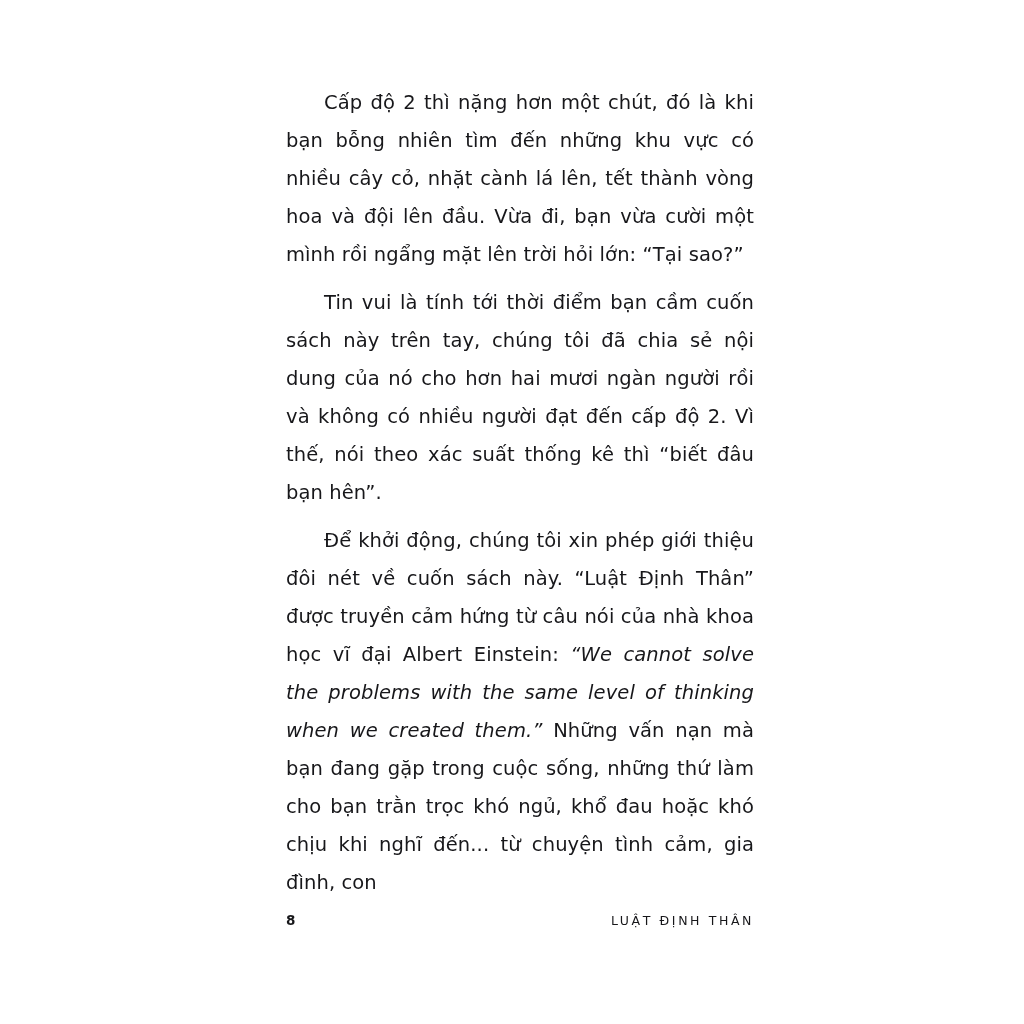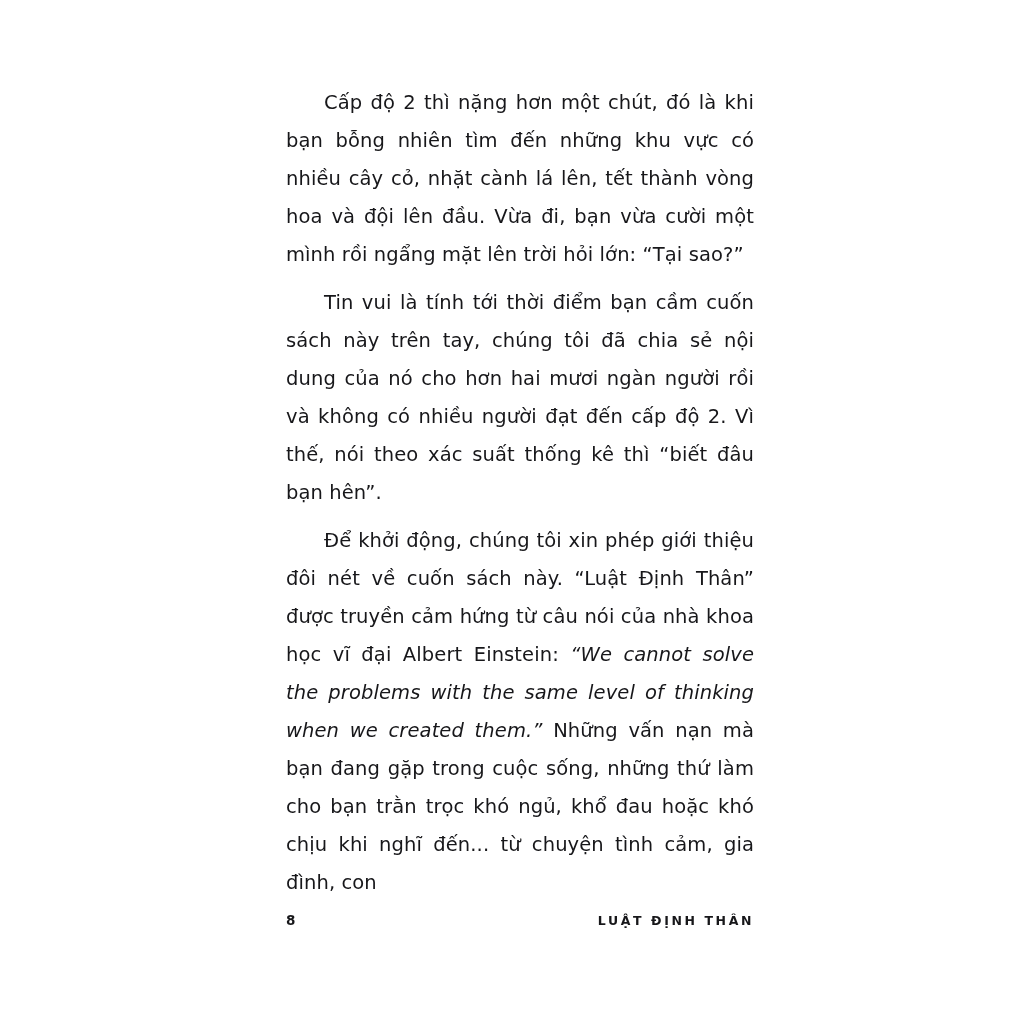--- a/index.html
+++ b/index.html
@@ -69,21 +69,21 @@
 
   .folio {
     font-size: 13.5px;
     font-weight: 700;
     letter-spacing: 0.5px;
     color: #17171a;
   }
 
   .running-head {
     font-size: 12.5px;
-    font-weight: 700;
+    font-weight: 400;
     letter-spacing: 2.6px;
     color: #17171a;
     text-transform: uppercase;
   }
 </style>
 </head>
 <body>
 
 <div class="page">
 

